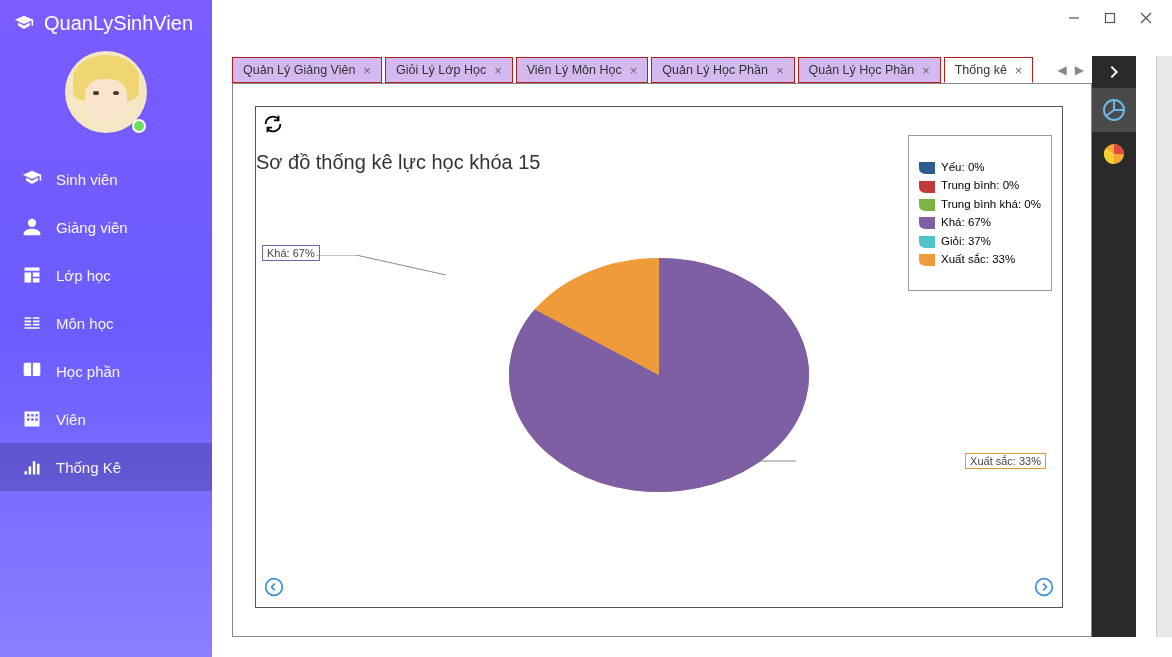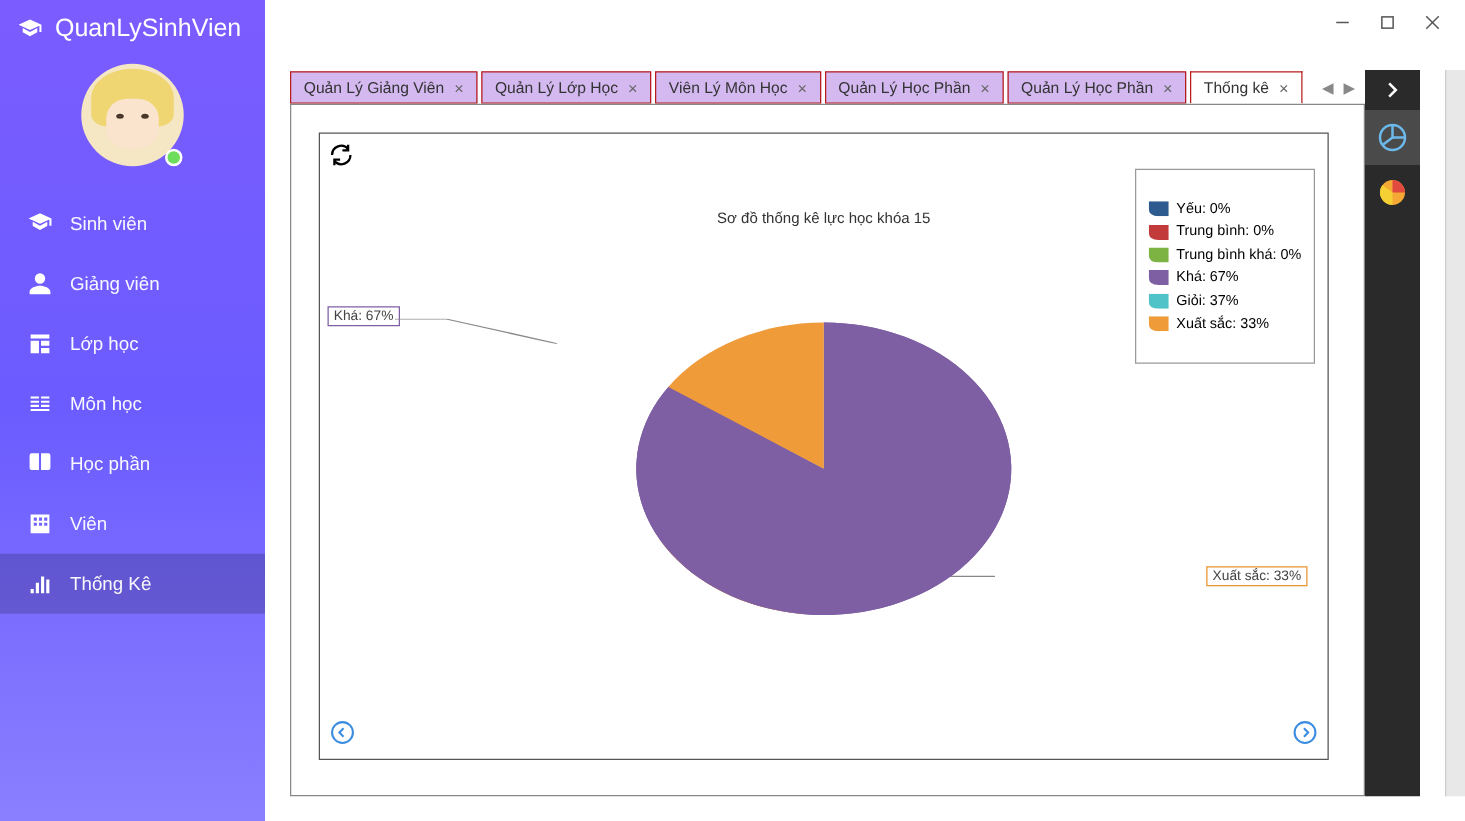--- a/index.html
+++ b/index.html
@@ -96,21 +96,21 @@
       flex:1; background:white; border:1px solid #888;
       position:relative; margin-top:-1px;
     }
     .chart-card {
       position:absolute; left:22px; right:28px; top:22px; bottom:28px;
       border:1px solid #555; background:white;
     }
     .refresh-btn { position:absolute; left:6px; top:6px; cursor:pointer; }
     .refresh-btn svg { width:22px; height:22px; stroke:#000; fill:none; stroke-width:2; }
     
-    .chart-title { text-align:center; font-size:12px; color:#333; margin-top: 60px; }
+    .chart-title { text-align:left; font-size:20px; color:#333; margin-top: 44px; }
     
     .pie-stage { position:absolute; left:50%; top:138px; transform:translateX(-50%); width:340px; height:260px; }
     
     .slice-label {
       position:absolute; font-size:11px; border:1px solid; padding:1px 4px; background:white; white-space:nowrap;
     }
     .slice-label.kha { left:6px; top:138px; border-color:#7e5fa3; color:#444; }
     .slice-label.xs { right:16px; top:346px; border-color:#e8942f; color:#444; }
     .leader { position:absolute; stroke:#888; stroke-width:1; fill:none; }
     
@@ -249,21 +249,21 @@
     </div>
 
     <div class="content-body">
       <div class="tabs-wrap">
         <div class="tab-strip">
           <div class="tab">
             <span>Quản Lý Giảng Viên</span>
             <span class="tab-close">×</span>
           </div>
           <div class="tab">
-            <span>Quản Lý Lớp Học</span>
+            <span>Giỏi Lý Lớp Học</span>
             <span class="tab-close">×</span>
           </div>
           <div class="tab">
             <span>Viên Lý Môn Học</span>
             <span class="tab-close">×</span>
           </div>
           <div class="tab">
             <span>Quản Lý Học Phần</span>
             <span class="tab-close">×</span>
           </div>

